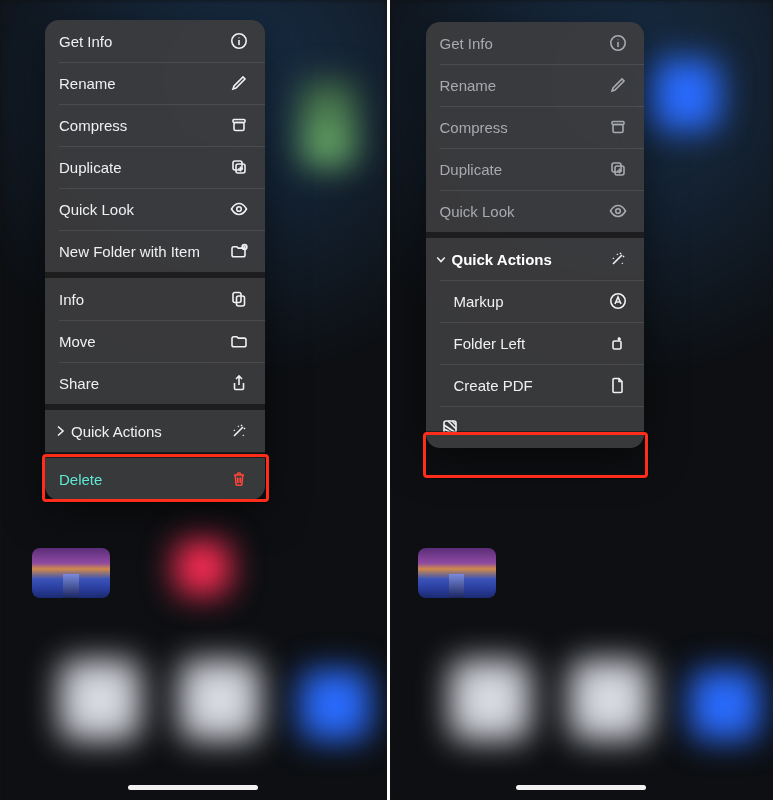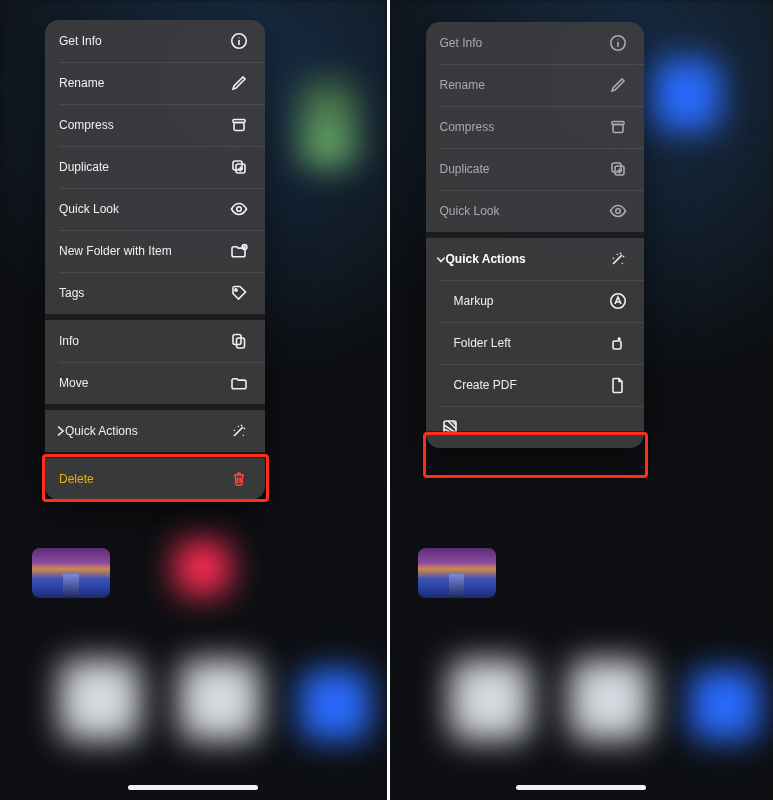--- a/index.html
+++ b/index.html
@@ -36,21 +36,21 @@
 
     .menu {
       position: absolute;
       left: 45px;
       top: 20px;
       width: 220px;
       border-radius: 14px;
       background: rgba(60,60,62,0.93);
       box-shadow: 0 12px 40px rgba(0,0,0,.5);
       overflow: hidden;
-      font-size: 12px;
+      font-size: 15px;
       color: #f0f0f2;
     }
     .menu.right { left: 36px; top: 22px; width: 218px; }
 
     .section { padding: 0; }
     .section + .section { border-top: 6px solid rgba(20,20,22,0.75); }
 
     .item {
       display: flex;
       align-items: center;
@@ -59,27 +59,28 @@
       padding: 0 16px 0 14px;
       position: relative;
     }
     .item + .item::before {
       content: "";
       position: absolute;
       left: 14px; right: 0; top: 0;
       height: 1px;
       background: rgba(255,255,255,0.09);
     }
-    .item.danger { color: #eab308; }
+    .item.danger { color: #5eead4; }
     .item.dim { color: #a8aab0; }
     .item.bold .label { font-weight: 600; color: #fff; }
 
     .label-wrap {
       display: flex;
       align-items: center;
+      gap: 6px;
     }
     .chev {
       display: inline-flex;
       width: 10px;
       justify-content: center;
       margin-left: -4px;
     }
     .icon {
       width: 20px;
       height: 20px;
@@ -188,46 +189,45 @@
         <div class="item">
           <span class="label">New Folder with Item</span>
           <span class="icon">
               <svg viewBox="0 0 20 20">
                 <path d="M3 7.5c0-1 .8-1.8 1.8-1.8h3l1.4 1.4h5c1 0 1.8.8 1.8 1.8v5c0 1-.8 1.8-1.8 1.8H4.8c-1 0-1.8-.8-1.8-1.8v-6.4z"></path>
                 <circle cx="15.5" cy="6" r="2.4"></circle>
                 <path d="M15.5 4.8v2.4M14.3 6h2.4"></path>
               </svg>
             </span>
         </div>
-        <div class="item">
-          <span class="label">Tags</span>
-          <span class="icon">
-              <svg viewBox="0 0 20 20">
-                <path d="M11 3.5l5.5 5.5-7 7L4 10.5V5c0-.8.7-1.5 1.5-1.5H11z"></path>
-                <circle cx="7" cy="7" r="1.1"></circle>
-              </svg>
-            </span>
-        </div>
       </div>
 
       <div class="section">
         <div class="item">
           <span class="label">Info</span>
           <span class="icon">
               <svg viewBox="0 0 20 20">
                 <rect x="4" y="3.5" width="8" height="10" rx="2"></rect>
                 <rect x="7.5" y="7" width="8" height="10" rx="2"></rect>
               </svg>
             </span>
         </div>
         <div class="item">
           <span class="label">Move</span>
           <span class="icon">
               <svg viewBox="0 0 20 20">
                 <path d="M3 7.5c0-1 .8-1.8 1.8-1.8h3l1.4 1.4h6c1 0 1.8.8 1.8 1.8v5c0 1-.8 1.8-1.8 1.8H4.8c-1 0-1.8-.8-1.8-1.8v-6.4z"></path>
+              </svg>
+            </span>
+        </div>
+        <div class="item">
+          <span class="label">Share</span>
+          <span class="icon">
+              <svg viewBox="0 0 20 20">
+                <path d="M10 3v9M7 6l3-3 3 3M5.5 10v5.5c0 .6.4 1 1 1h7c.6 0 1-.4 1-1V10"></path>
               </svg>
             </span>
         </div>
       </div>
 
       <div class="section">
         <div class="item">
           <span class="label-wrap">
             <span class="chev">
                 <svg width="9" height="12" viewBox="0 0 9 12">

